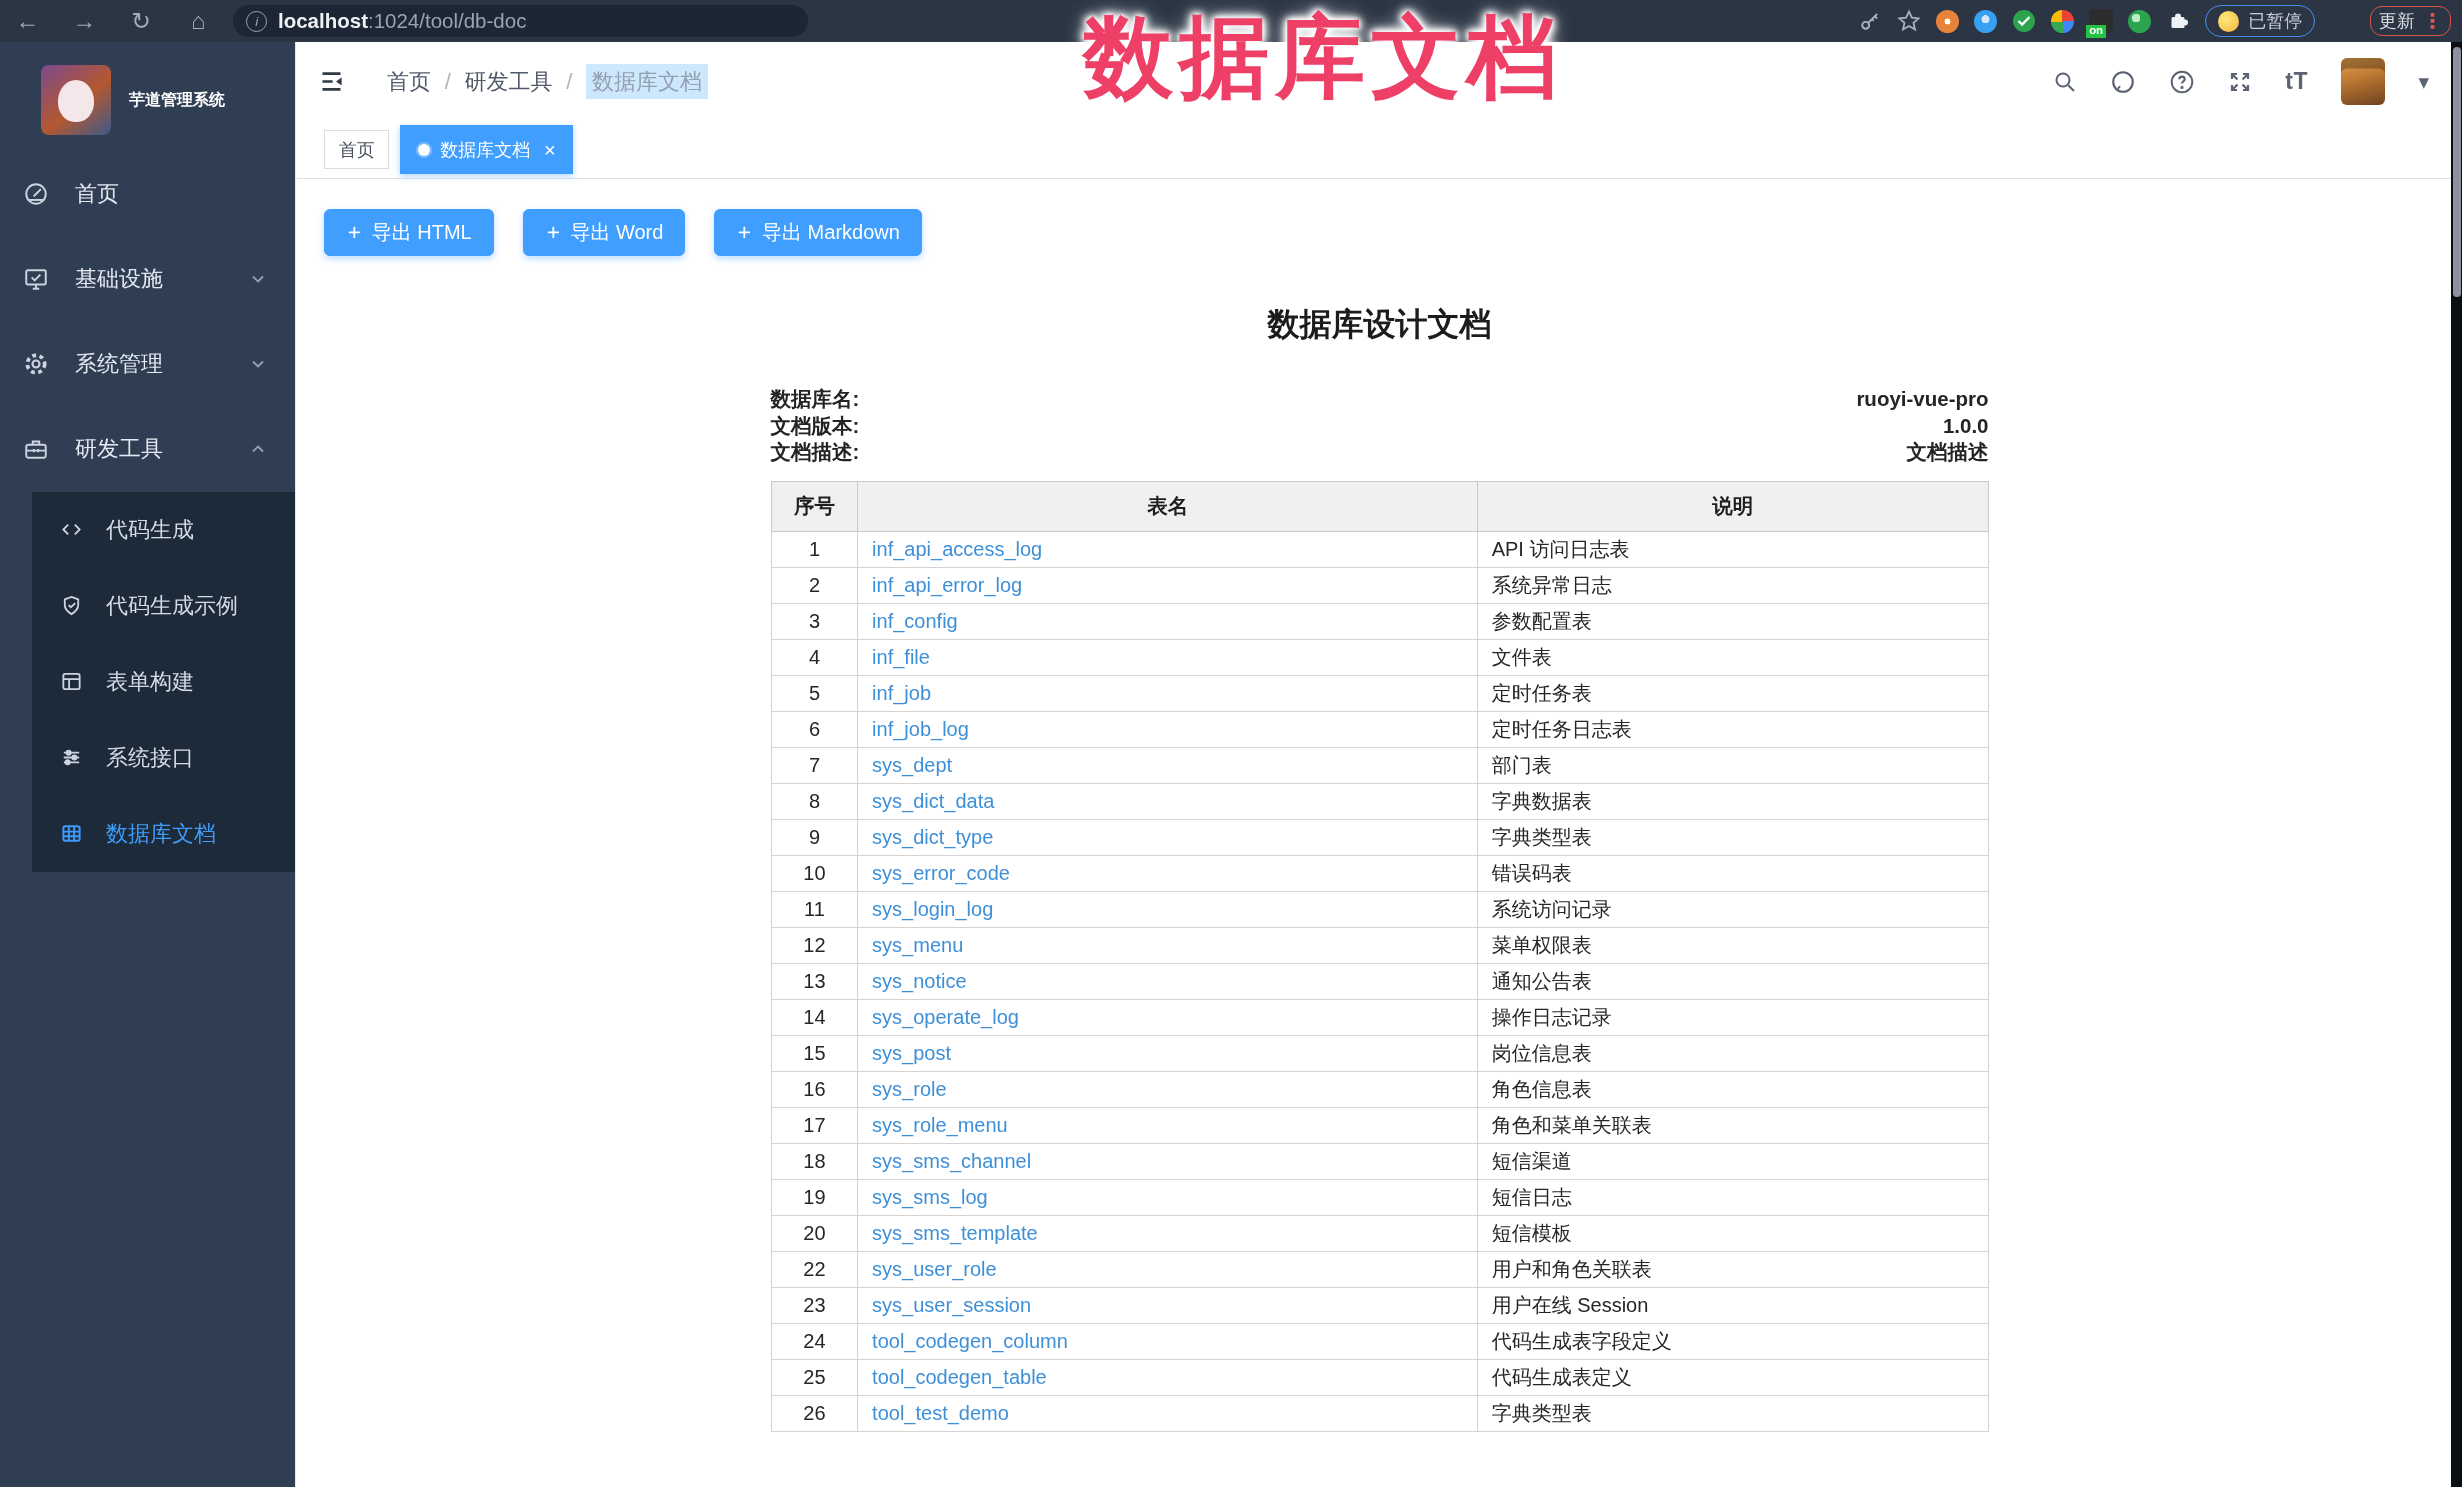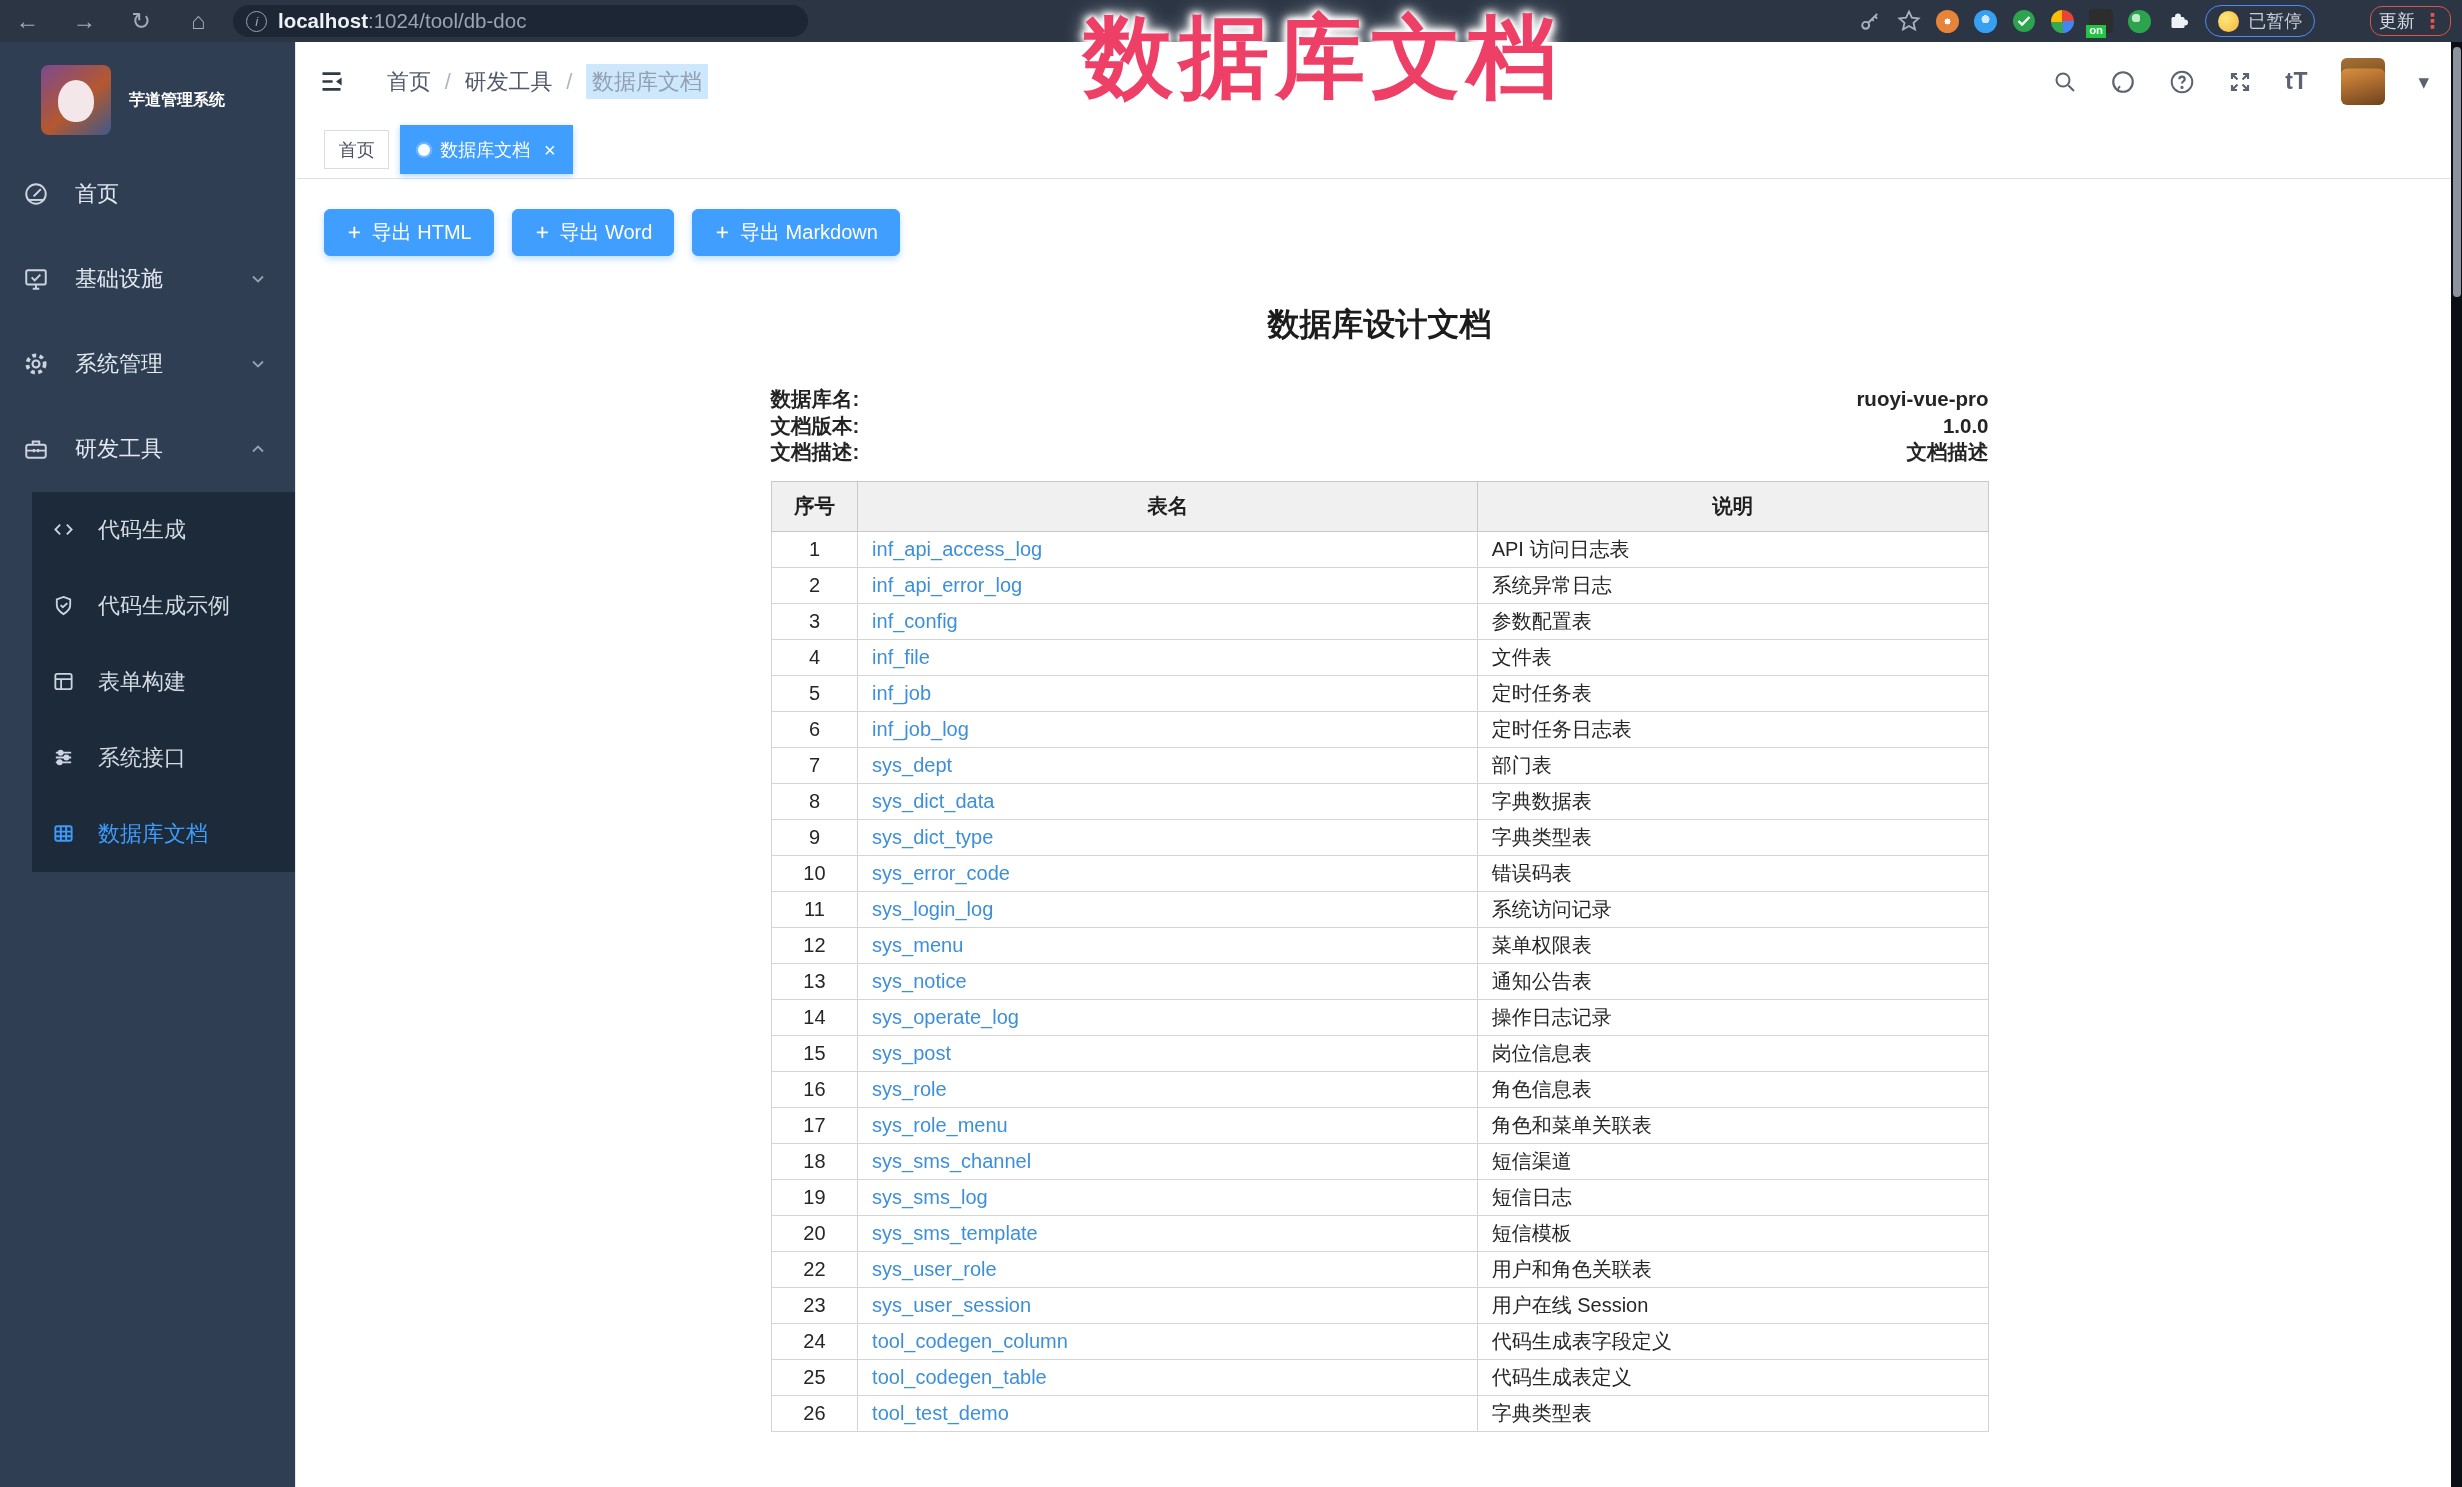--- a/index.html
+++ b/index.html
@@ -36,21 +36,21 @@
   .sidebar{position:absolute;top:42px;left:0;width:296px;bottom:0;background:#2f3e52;border-right:1.5px solid #dfe9f2;}
   .logo-row{display:flex;align-items:center;padding:23px 0 0 41px;}
   .logo-img{width:70px;height:70px;border-radius:7.6px;background:linear-gradient(140deg,#7d4a8f 0%,#b4582f 55%,#3c5a8a 100%);position:relative;overflow:hidden;}
   .logo-img::after{content:"";position:absolute;left:16.7px;top:15px;width:36px;height:42px;border-radius:50% 50% 46% 46%;background:#f3e7e9;}
   .logo-title{margin-left:18px;font-size:16px;font-weight:bold;color:#fff;}
   .menu{margin-top:16.7px;}
   .menu-item{height:85px;display:flex;align-items:center;padding-left:23px;position:relative;font-size:22px;color:#e3e9f1;cursor:pointer;}
   .mi-icon{flex:0 0 auto;margin-right:26px;color:#ccd4df;}
   .chev{position:absolute;right:27px;color:#97a3b2;}
   .submenu{margin-left:32px;background:#1c2a3a;}
-  .sub-item{height:76px;display:flex;align-items:center;padding-left:20px;font-size:22px;color:#d4dbe3;cursor:pointer;}
+  .sub-item{height:76px;display:flex;align-items:center;padding-left:28px;font-size:22px;color:#d4dbe3;cursor:pointer;}
   .sub-item .mi-icon{margin-right:23px;}
   .sub-item.active{color:#3f9bfa;}
   .sub-item.active .mi-icon{color:#3f9bfa;}
 
   
   .main{position:absolute;left:297px;top:42px;right:0;bottom:0;background:#fff;}
   .navbar{height:79px;display:flex;align-items:center;}
   .fold{margin-left:21px;color:#2f3a47;cursor:pointer;}
   .breadcrumb{margin-left:42px;font-size:22px;color:#51596b;display:flex;align-items:center;gap:13.7px;}
   .bc-sep{color:#aeb5c2;}
@@ -60,21 +60,21 @@
   .avatar{width:44px;height:47px;border-radius:6px;background:linear-gradient(165deg,#e6a24f 0%,#c07a35 40%,#6e421d 100%);box-shadow:inset 0 10.6px 0 rgba(40,25,10,.35);}
   .caret{font-size:21px;color:#5b6372;}
 
   .tabsbar{height:58px;border-bottom:0.8px solid #dde1e6;display:flex;align-items:center;padding-left:27px;gap:10.6px;background:#fff;}
   .tab{height:39px;padding:0 13.7px;border:0.8px solid #d8dce5;background:#fff;color:#495060;font-size:18px;display:flex;align-items:center;cursor:pointer;}
   .tab.active{height:49px;background:#409eff;border-color:#409eff;color:#fff;box-shadow:0 2.3px 6px rgba(64,158,255,.45);padding:0 16.7px;}
   .tab-dot{width:12px;height:12px;border-radius:50%;background:#fff;margin-right:10.6px;box-shadow:0 0 0 2.3px rgba(255,255,255,.25);}
   .tab-close{margin-left:13.7px;font-size:20px;line-height:1;}
 
   .content{position:relative;height:calc(100% - 137px);overflow:hidden;}
-  .btn-row{display:flex;gap:18px;margin:30px 0 0 27px;}
+  .btn-row{display:flex;gap:29px;margin:30px 0 0 27px;}
   .btn{display:flex;align-items:center;gap:9px;height:47px;padding:0 21px;background:#409eff;color:#fff;font-size:20px;border:0.8px solid #409eff;border-radius:6px;box-shadow:0 3px 7.6px rgba(64,158,255,.35);cursor:pointer;font-family:inherit;}
 
   .doc{width:1218px;margin:47px auto 0;}
   .doc-title{text-align:center;font-size:32px;font-weight:bold;color:#1c1c1c;}
   .doc-meta{margin-top:39px;font-size:20.5px;font-weight:bold;color:#242424;}
   .meta-line{display:flex;gap:9px;line-height:26.6px;justify-content:space-between;}
   .doc-table{margin-top:15px;width:100%;border-collapse:collapse;font-size:20px;}
   .doc-table th{border:0.8px solid #c9c9c9;background:#f0f0f0;height:50px;font-size:20.5px;color:#1f1f1f;font-weight:bold;}
   .doc-table td{border:0.8px solid #d4d4d4;height:36px;color:#262626;padding:0 13.7px;}
   .doc-table td.c-idx{text-align:center;padding:0;}

